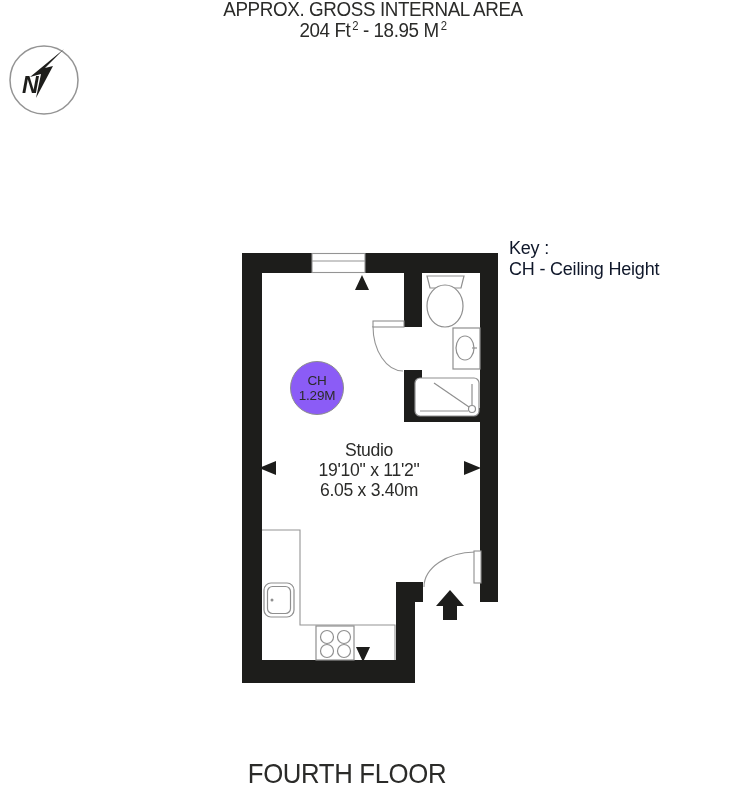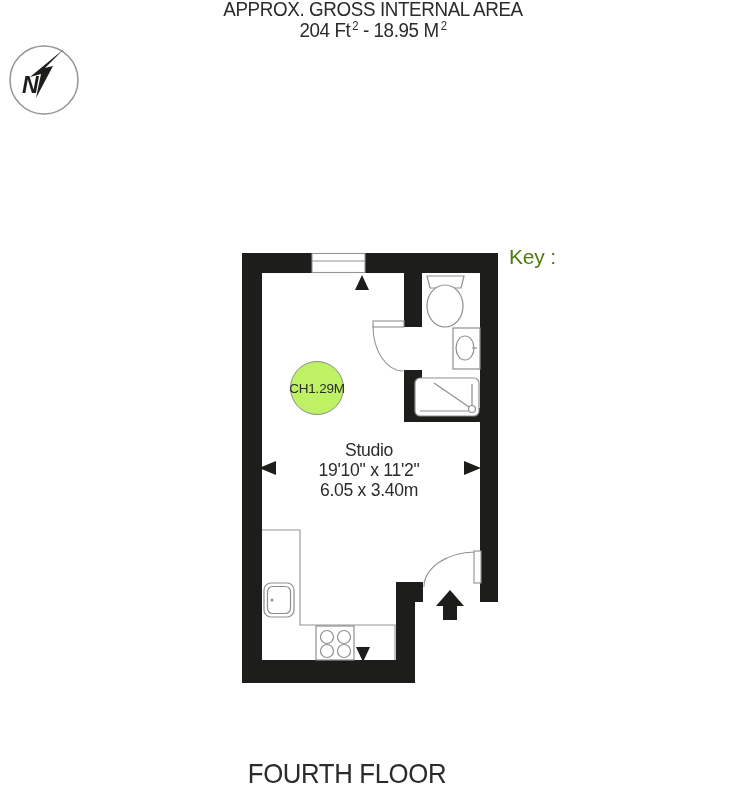--- a/index.html
+++ b/index.html
@@ -20,30 +20,30 @@
   }
   .subtitle{
     position:absolute;top:19px;left:373px;
     transform:translateX(-50%) scaleX(0.94);
     font-size:20px;letter-spacing:-0.4px;white-space:nowrap;
     color:#2b2b29;
   }
   .subtitle sup{font-size:12px;vertical-align:7px;margin-left:2px;}
   .subtitle .sep{margin:0 5px;}
   .key{
-    position:absolute;left:509px;top:246px;
-    font-size:21px;line-height:21px;letter-spacing:-0.2px;
-    color:#4d7c0f;white-space:nowrap;
+    position:absolute;left:509px;top:238px;
+    font-size:18px;line-height:21px;letter-spacing:-0.2px;
+    color:#0f172a;white-space:nowrap;
   }
   .ch-circle{
     position:absolute;left:290px;top:361px;width:54px;height:54px;
     border:1.4px solid #8d8d8d;border-radius:50%;
-    display:flex;flex-direction:row;align-items:center;justify-content:center;
+    display:flex;flex-direction:column;align-items:center;justify-content:center;
     font-size:13.5px;line-height:15px;letter-spacing:-0.2px;
-    color:#2b2b29;background:#bef264;box-sizing:border-box;
+    color:#2b2b29;background:#8b5cf6;box-sizing:border-box;
   }
   .room-label{
     position:absolute;left:369px;top:440px;
     transform:translateX(-50%) scaleX(0.95);
     text-align:center;font-size:18.5px;line-height:20px;
     letter-spacing:-0.3px;white-space:nowrap;color:#2b2b29;
   }
   .floor-label{
     position:absolute;left:347px;top:758px;
     transform:translateX(-50%) scaleX(0.92);
@@ -138,20 +138,21 @@
       <polygon points="481,468 464,461 464,475"></polygon>
       <polygon points="362,275 355,290 369,290"></polygon>
       <polygon points="363,662 356,647 370,647"></polygon>
     </g>
 
     <polygon points="450,590 436,606 443,606 443,620 457,620 457,606 464,606" fill="#1d1d1b"></polygon>
   </svg>
 
   <div class="key">
     <div>Key :</div>
+    <div>CH - Ceiling Height</div>
   </div>
 
   <div class="ch-circle">
     <div>CH</div>
     <div>1.29M</div>
   </div>
 
   <div class="room-label">
     <div>Studio</div>
     <div>19'10" x 11'2"</div>

